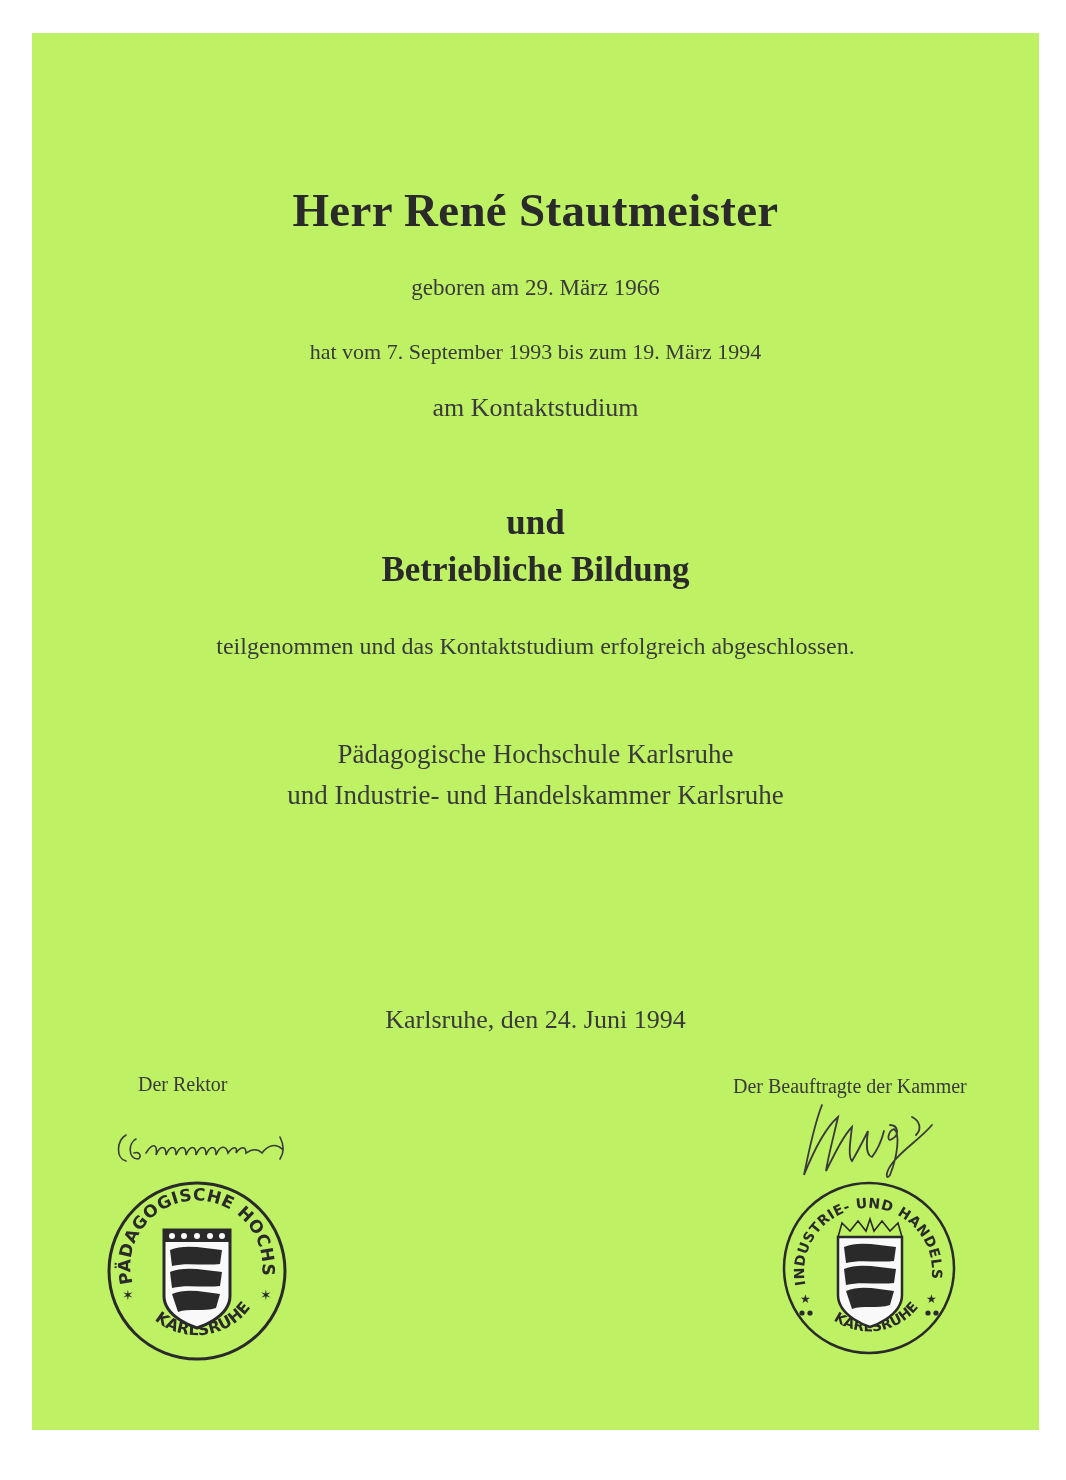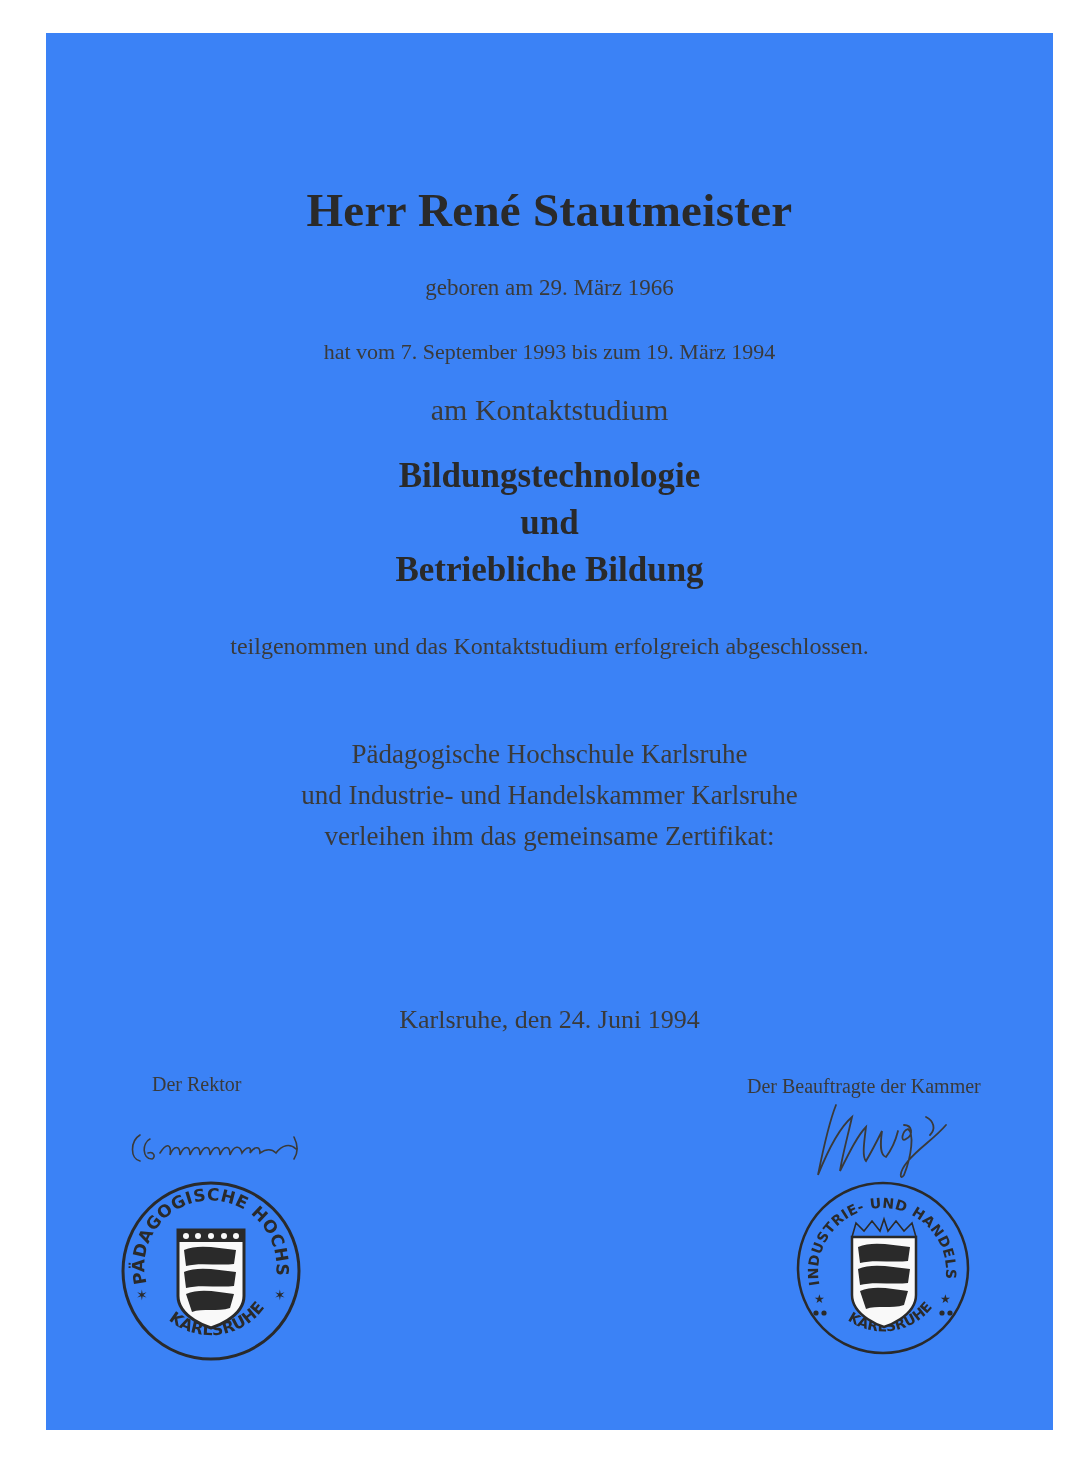--- a/index.html
+++ b/index.html
@@ -1,23 +1,23 @@
 <!DOCTYPE html>
 <html><head>
 <meta charset="utf-8">
 <style>
   html, body { margin:0; padding:0; background:#ffffff; }
   body { width:1066px; height:1480px; position:relative; overflow:hidden;
          font-family:"Liberation Serif","DejaVu Serif",serif; color:#2b2b2b; }
-  .page { position:absolute; left:46px; top:33px; width:1007px; height:1397px; background:#3b82f6; }
+  .page { position:absolute; left:32px; top:33px; width:1007px; height:1397px; background:#bef264; }
   .abs { position:absolute; left:0; right:0; text-align:center; white-space:nowrap; }
   .name { top:150px; font-size:47px; font-weight:bold; color:#2a2a2a; letter-spacing:0.3px; }
   .born { top:210px; font-size:23px; color:#3a3a3a;margin-top:32px; }
   .period { top:306px; font-size:22px; color:#3a3a3a; }
-  .am { top:360px; font-size:30px; color:#3a3a3a; }
+  .am { top:360px; font-size:26px; color:#3a3a3a; }
   .prog { font-size:35px; font-weight:bold; color:#2a2a2a; }
   .prog1 { top:423px; }
   .prog2 { top:470px; }
   .prog3 { top:517px; }
   .completed { top:600px; font-size:24px; color:#3a3a3a; }
   .inst { font-size:27px; color:#3a3a3a; }
   .inst1 { top:706px; }
   .inst2 { top:747px; }
   .inst3 { top:788px; }
   .cert { top:838px; font-size:38px; font-weight:bold; color:#2a2a2a; }
@@ -32,29 +32,27 @@
 <body>
 
 <div class="page">
 
   <div class="abs name">Herr René Stautmeister</div>
   <div class="abs born">geboren am 29. März 1966</div>
 
   <div class="abs period">hat vom 7. September 1993 bis zum 19. März 1994</div>
   <div class="abs am">am Kontaktstudium</div>
 
-  <div class="abs prog prog1">Bildungstechnologie</div>
   <div class="abs prog prog2">und</div>
   <div class="abs prog prog3">Betriebliche Bildung</div>
 
   <div class="abs completed">teilgenommen und das Kontaktstudium erfolgreich abgeschlossen.</div>
 
   <div class="abs inst inst1">Pädagogische Hochschule Karlsruhe</div>
   <div class="abs inst inst2">und Industrie- und Handelskammer Karlsruhe</div>
-  <div class="abs inst inst3">verleihen ihm das gemeinsame Zertifikat:</div>
 
 
   <div class="abs place">Karlsruhe, den 24. Juni 1994</div>
 
   <div class="sig-label left-label">Der Rektor</div>
 
   <svg class="signature" style="left:80px; top:1090px;" width="190" height="50" viewBox="0 0 190 50">
     <path d="M14 12 C4 18,4 36,14 38 M24 16 C16 20,16 36,26 36 C30 34,28 28,22 30
              M34 30 C40 20,46 20,44 32 C48 22,54 22,54 32 C58 22,64 22,64 32 C68 22,74 22,74 32
              C78 22,84 22,84 32 C88 22,94 22,94 32 C98 22,104 22,104 32 C108 22,114 22,116 30

